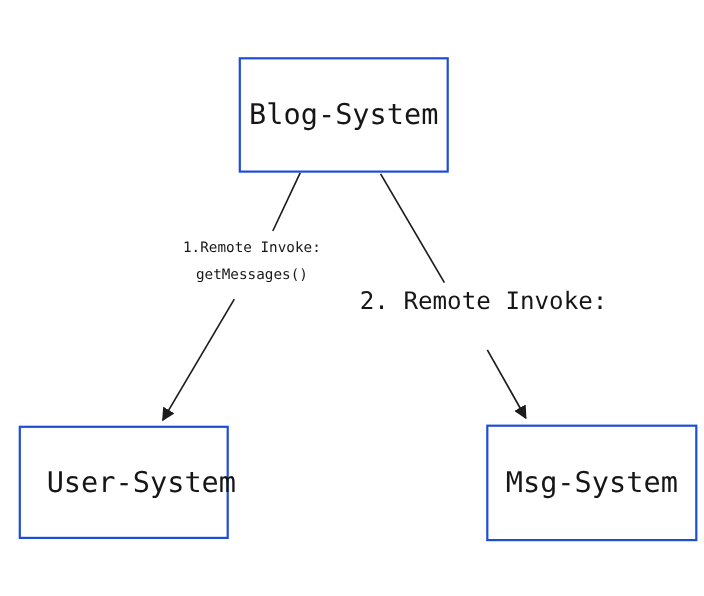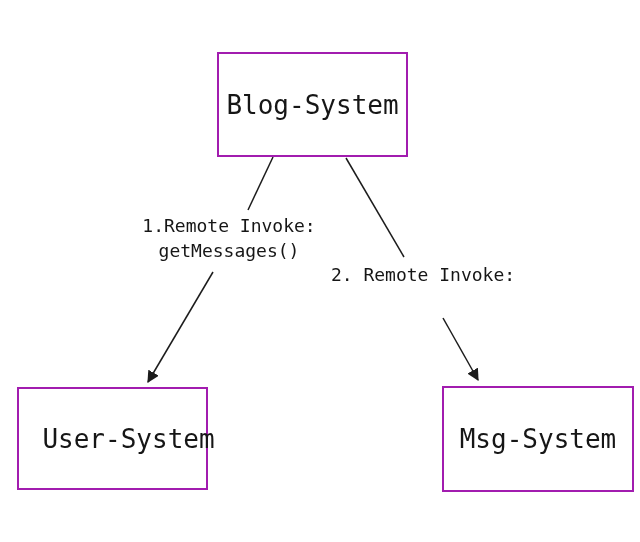--- a/index.html
+++ b/index.html
@@ -24,21 +24,21 @@
     height: 542px;
   }
   .edges-svg line {
     stroke: #1c1c1c;
     stroke-width: 1.5;
   }
   .node {
     position: absolute;
     box-sizing: border-box;
     background: #ffffff;
-    border: 2px solid #a21caf;
+    border: 2px solid #1d4ed8;
     display: flex;
     align-items: center;
     justify-content: center;
     font-size: 26px;
     letter-spacing: 0px;
     white-space: nowrap;
   }
   .node-blog { left: 217px; top: 52px;  width: 191px; height: 105px; }
   .node-user { left: 17px;  top: 387px; width: 191px; height: 103px; padding-left: 32px; }
   .node-msg  { left: 418px; top: 386px; width: 192px; height: 106px; margin-left: 24px; }
@@ -46,28 +46,28 @@
   .edge-label {
     position: absolute;
     text-align: center;
     white-space: nowrap;
     color: #161616;
   }
   .edge-label-1 {
     left: 134px;
     top: 213px;
     width: 190px;
-    font-size: 18px;
+    font-size: 13px;
     line-height: 25px;
   }
   .edge-label-2 {
     left: 327px;
     top: 263px;
     width: 192px;
-    font-size: 18px;
+    font-size: 22px;
     line-height: 24px;
   }
 </style>
 </head>
 <body>
 
 <div class="canvas">
 
   <svg class="edges-svg" viewBox="0 0 640 542">
     <defs>

